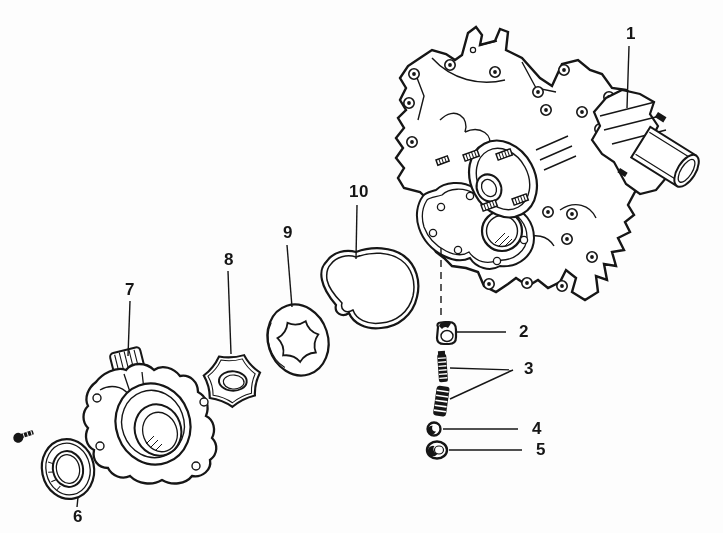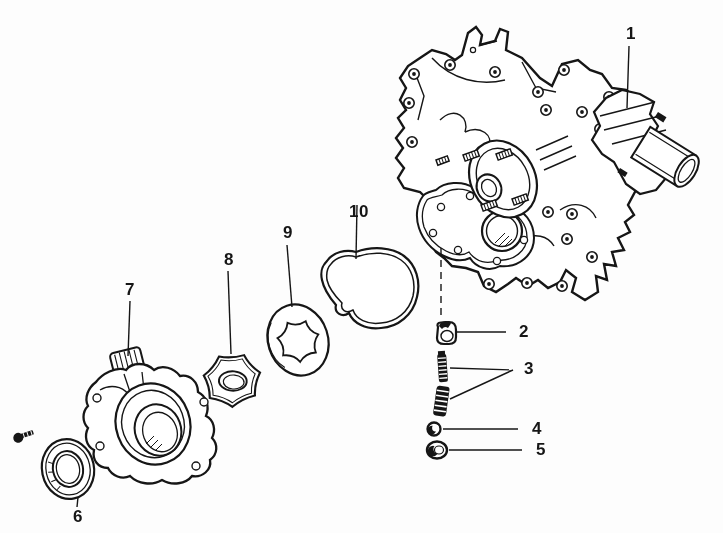--- a/index.html
+++ b/index.html
@@ -283,14 +283,14 @@
 
   <div class="callout" style="left: 631px; top: 34px;"><span>1</span></div>
   <div class="callout" style="left: 524px; top: 332px;"><span>2</span></div>
   <div class="callout" style="left: 529px; top: 369px;"><span>3</span></div>
   <div class="callout" style="left: 537px; top: 429px;"><span>4</span></div>
   <div class="callout" style="left: 541px; top: 450px;"><span>5</span></div>
   <div class="callout" style="left: 78px; top: 517px;"><span>6</span></div>
   <div class="callout" style="left: 130px; top: 290px;"><span>7</span></div>
   <div class="callout" style="left: 229px; top: 260px;"><span>8</span></div>
   <div class="callout" style="left: 288px; top: 233px;"><span>9</span></div>
-  <div class="callout" style="left: 359px; top: 192px; margin-top: 20px;"><span>10</span></div>
+  <div class="callout" style="left: 359px; top: 192px;"><span>10</span></div>
 </div>
 
 </body></html>

